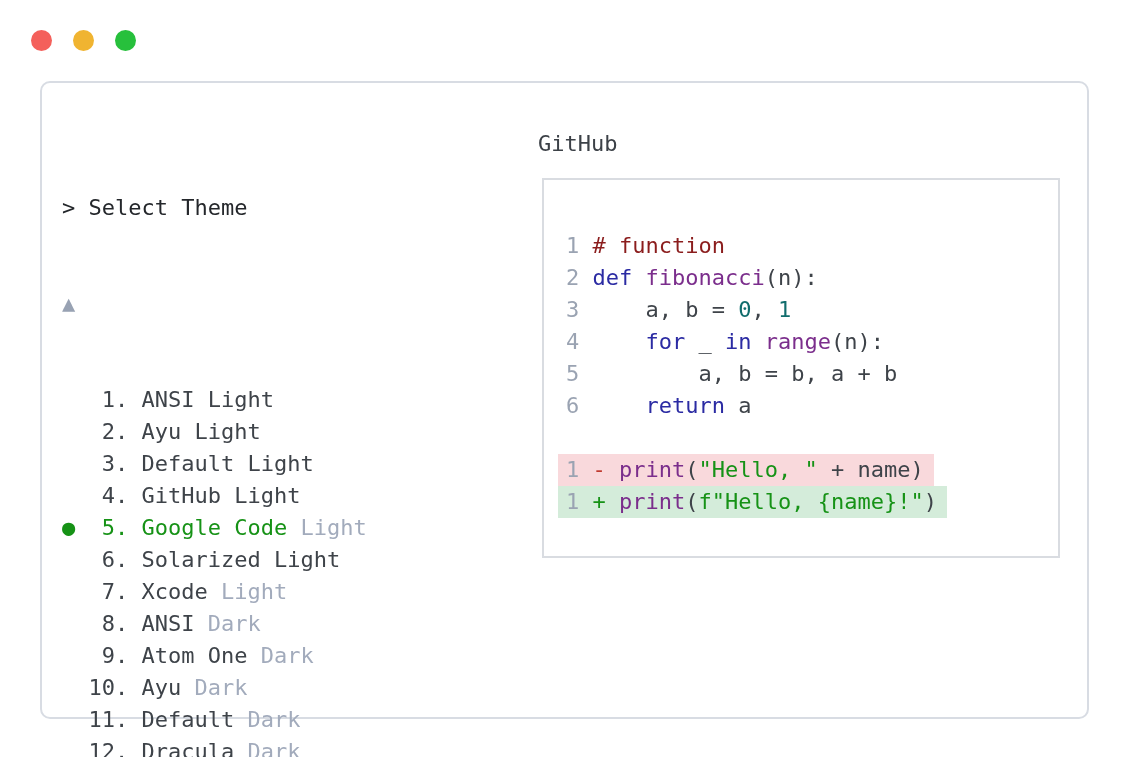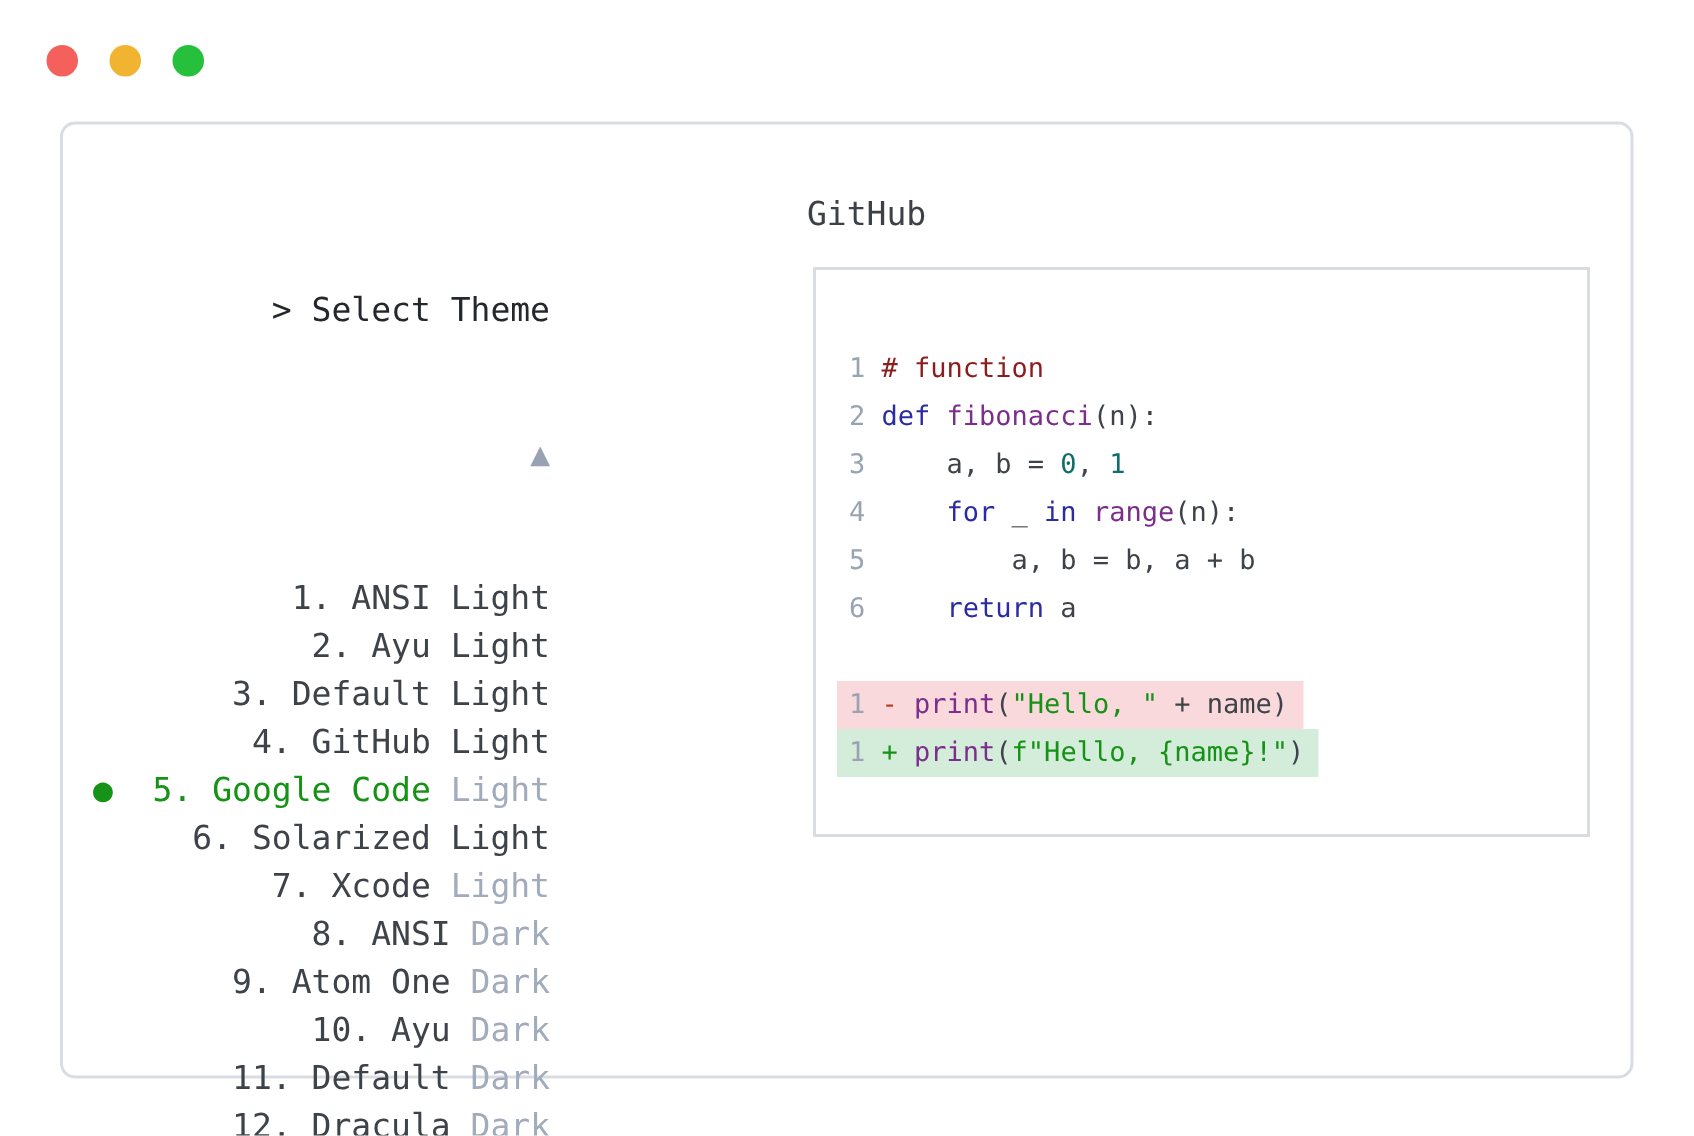--- a/index.html
+++ b/index.html
@@ -4,29 +4,29 @@
 <style>
   html,body{margin:0;padding:0;background:#ffffff;width:1129px;height:757px;
     font-family:"DejaVu Sans Mono","Liberation Mono",monospace;}
   .stage{position:relative;width:1129px;height:757px;overflow:hidden;}
   .traffic{position:absolute;left:31px;top:30px;display:flex;gap:21px;}
   .dot{width:21px;height:21px;border-radius:50%;display:inline-block;}
   .panel{position:absolute;left:40px;top:81px;width:1045px;height:634px;
     background:#ffffff;border:2px solid #d8dce3;border-radius:10px;}
   .leftcol{position:absolute;left:20px;top:45px;font-size:22px;line-height:32px;
     white-space:pre;color:#42474d;}
-  .leftcol .row{height:32px;text-align:right;}
+  .leftcol .row{height:32px;}
   .prompt-line{color:#24272b;}
   .hint{position:absolute;left:20px;top:563px;font-size:22px;line-height:32px;
     white-space:pre;}
   .preview-label{position:absolute;left:496px;top:45px;font-size:22px;
     line-height:32px;color:#3c4147;}
   .preview-box{position:absolute;left:500px;top:95px;width:514px;height:376px;
     border:2px solid #d9dce1;background:#ffffff;}
-  .codeblock{position:absolute;left:22px;top:50px;font-size:18px;line-height:32px;
+  .codeblock{position:absolute;left:22px;top:50px;font-size:22px;line-height:32px;
     white-space:pre;}
   .cline{height:32px;}
   .dwrap{display:inline-block;padding:0 10px 0 8px;margin-left:-8px;}
 </style>
 </head>
 <body>
 <div class="stage">
 
   <div class="traffic">
     <span class="dot" style="background: rgb(244, 96, 91);"></span>

